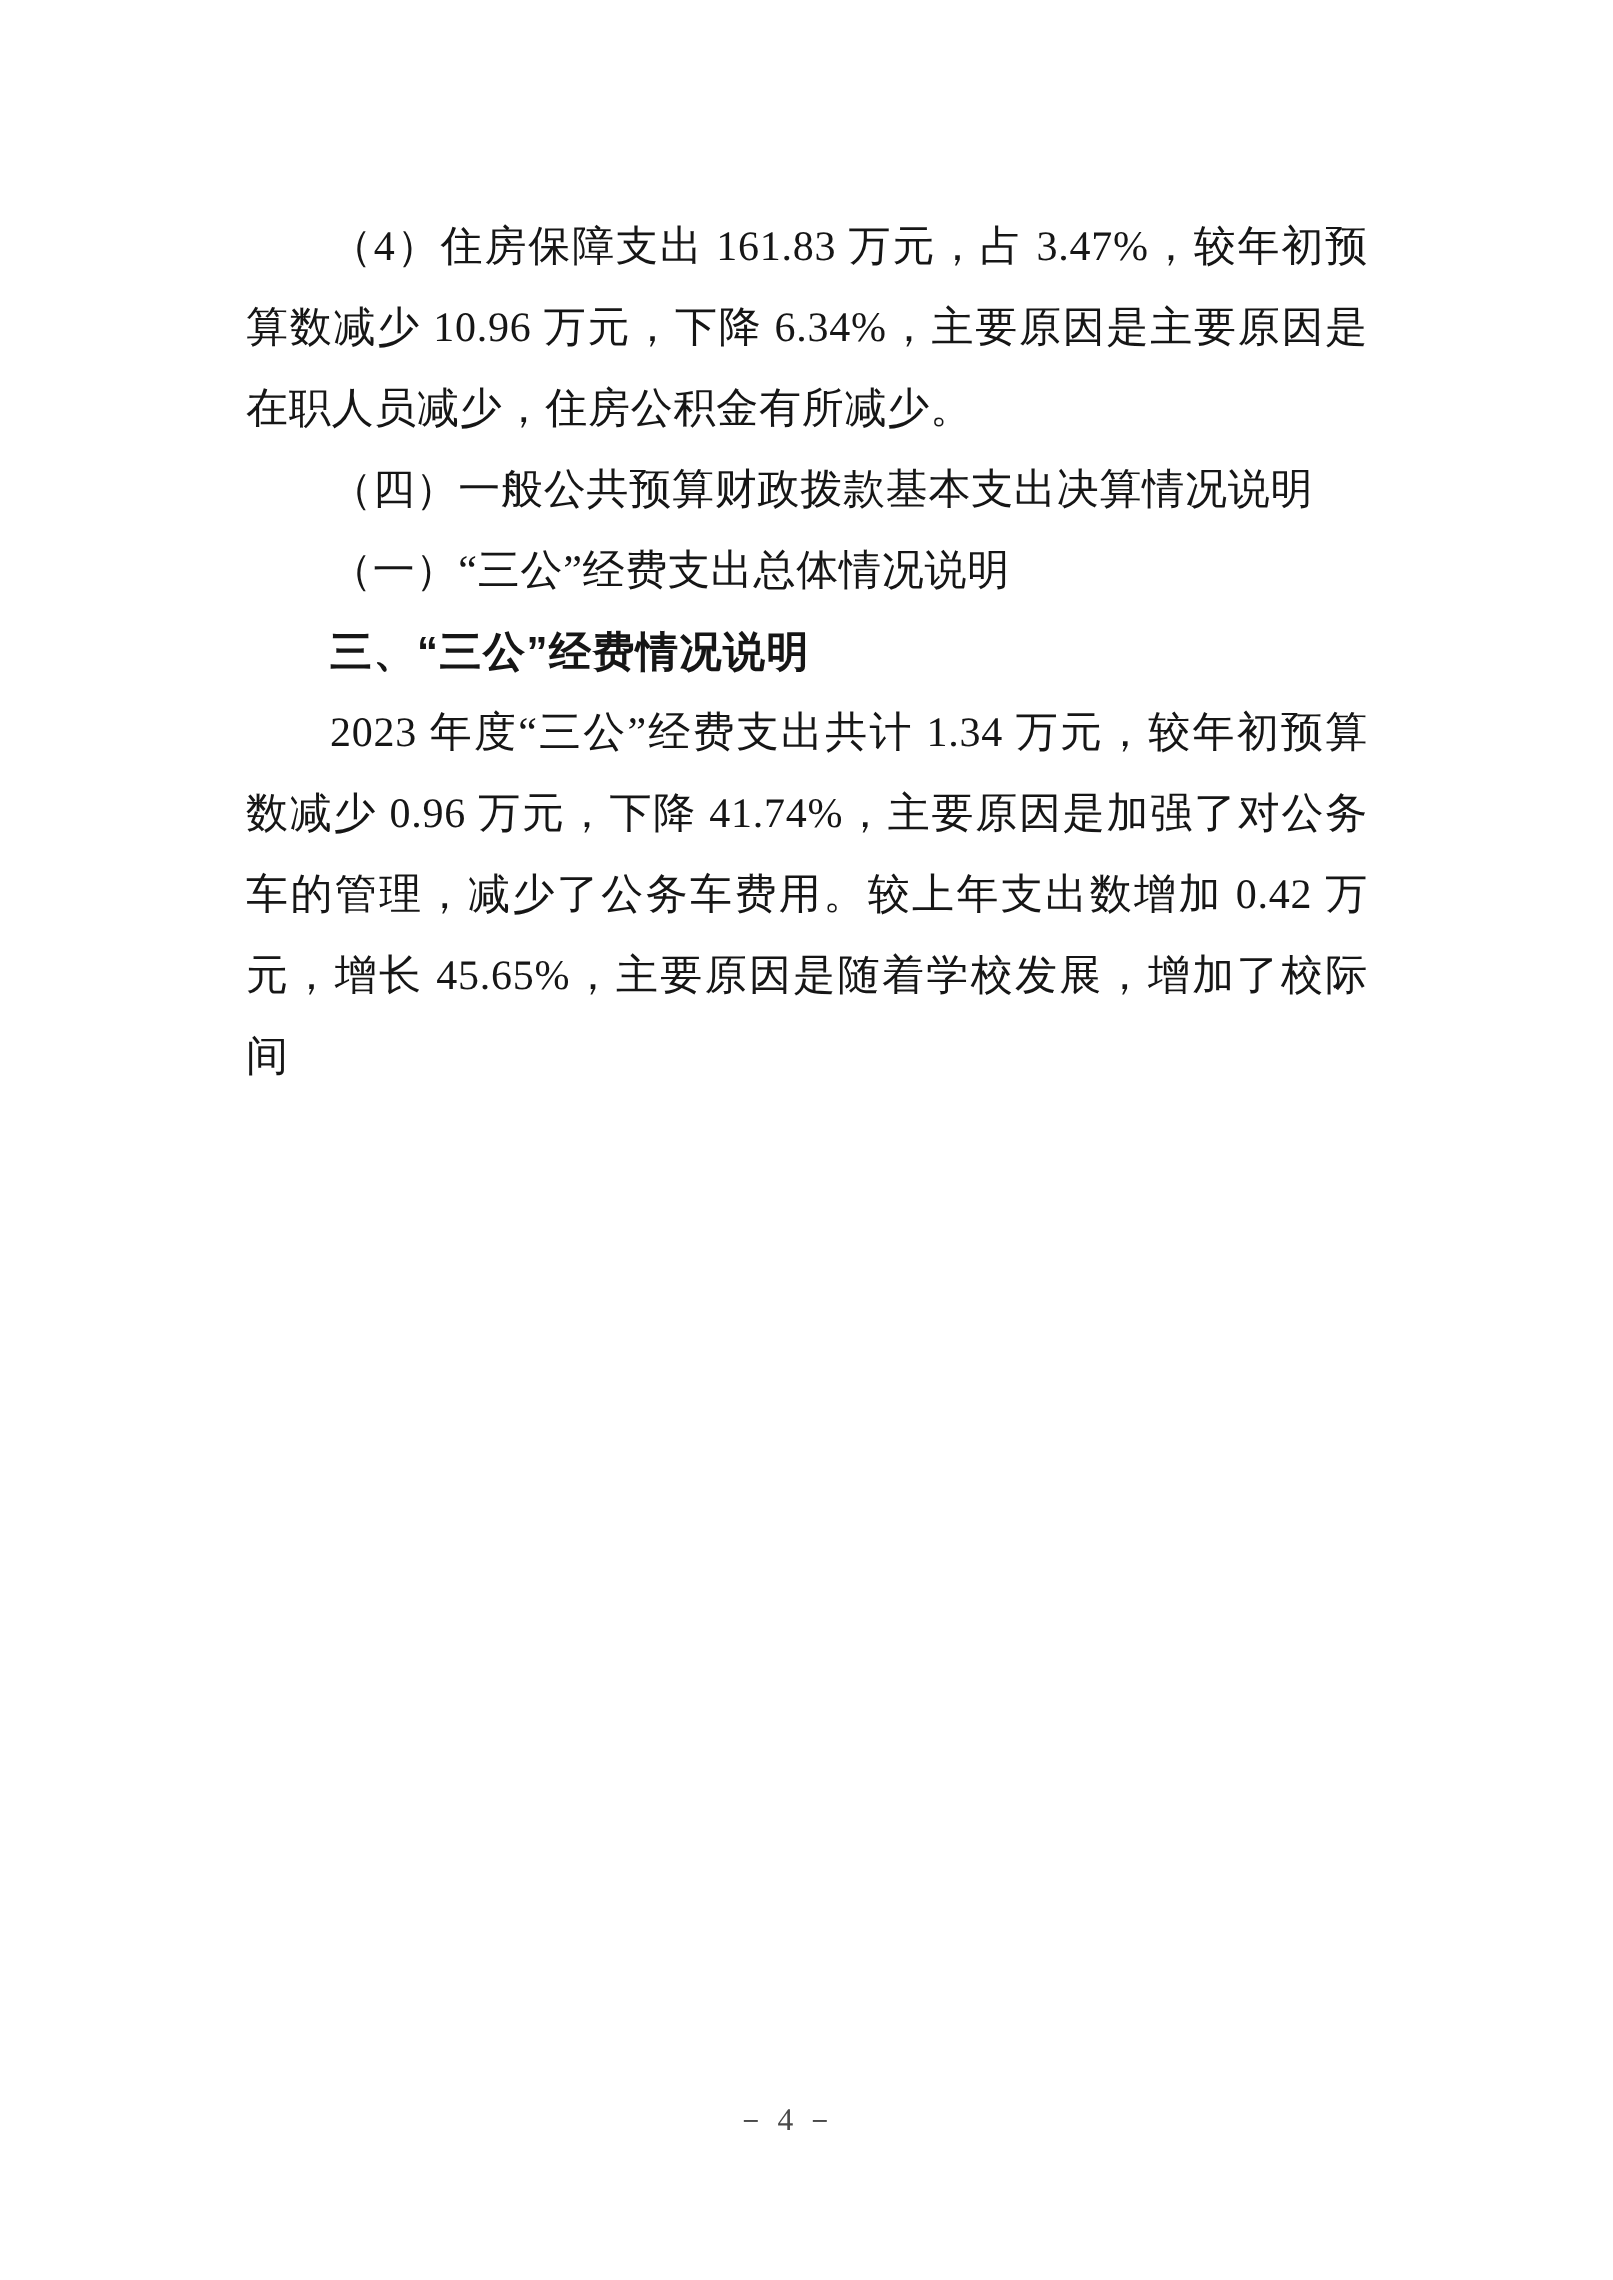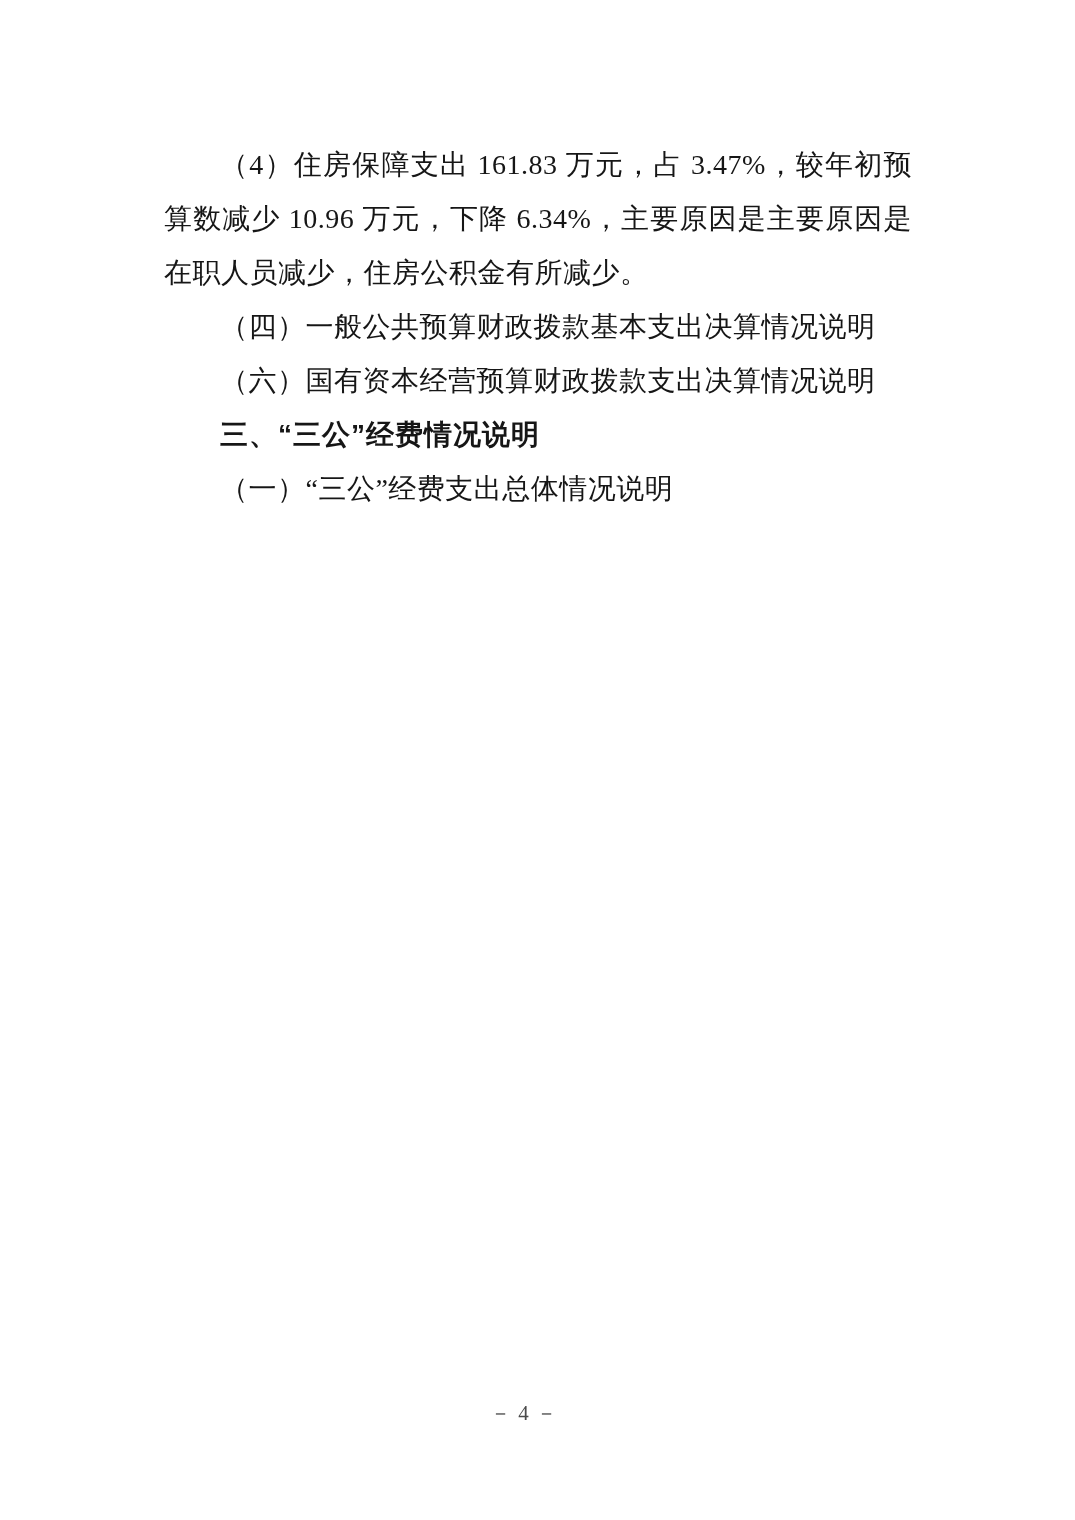--- a/index.html
+++ b/index.html
@@ -52,18 +52,18 @@
     letter-spacing: 1px;
   }
 </style>
 </head>
 <body>
 
 <div class="page">
   <div class="content">
     <p class="blk">（4）住房保障支出 161.83 万元，占 3.47%，较年初预算数减少 10.96 万元，下降 6.34%，主要原因是主要原因是在职人员减少，住房公积金有所减少。</p>
     <p class="blk bold">（四）一般公共预算财政拨款基本支出决算情况说明</p>
-    <p class="blk bold">（六）国有资本经营预算财政拨款支出决算情况说明</p>
+    <p class="blk bold">（一）“三公”经费支出总体情况说明</p>
     <p class="blk hei">三、“三公”经费情况说明</p>
-    <p class="blk bold">（一）“三公”经费支出总体情况说明</p>
+    <p class="blk">2023 年度“三公”经费支出共计 1.34 万元，较年初预算数减少 0.96 万元，下降 41.74%，主要原因是加强了对公务车的管理，减少了公务车费用。较上年支出数增加 0.42 万元，增长 45.65%，主要原因是随着学校发展，增加了校际间</p>
   </div>
   <div class="pagenum">－ 4 －</div>
 </div>
 
 </body></html>

